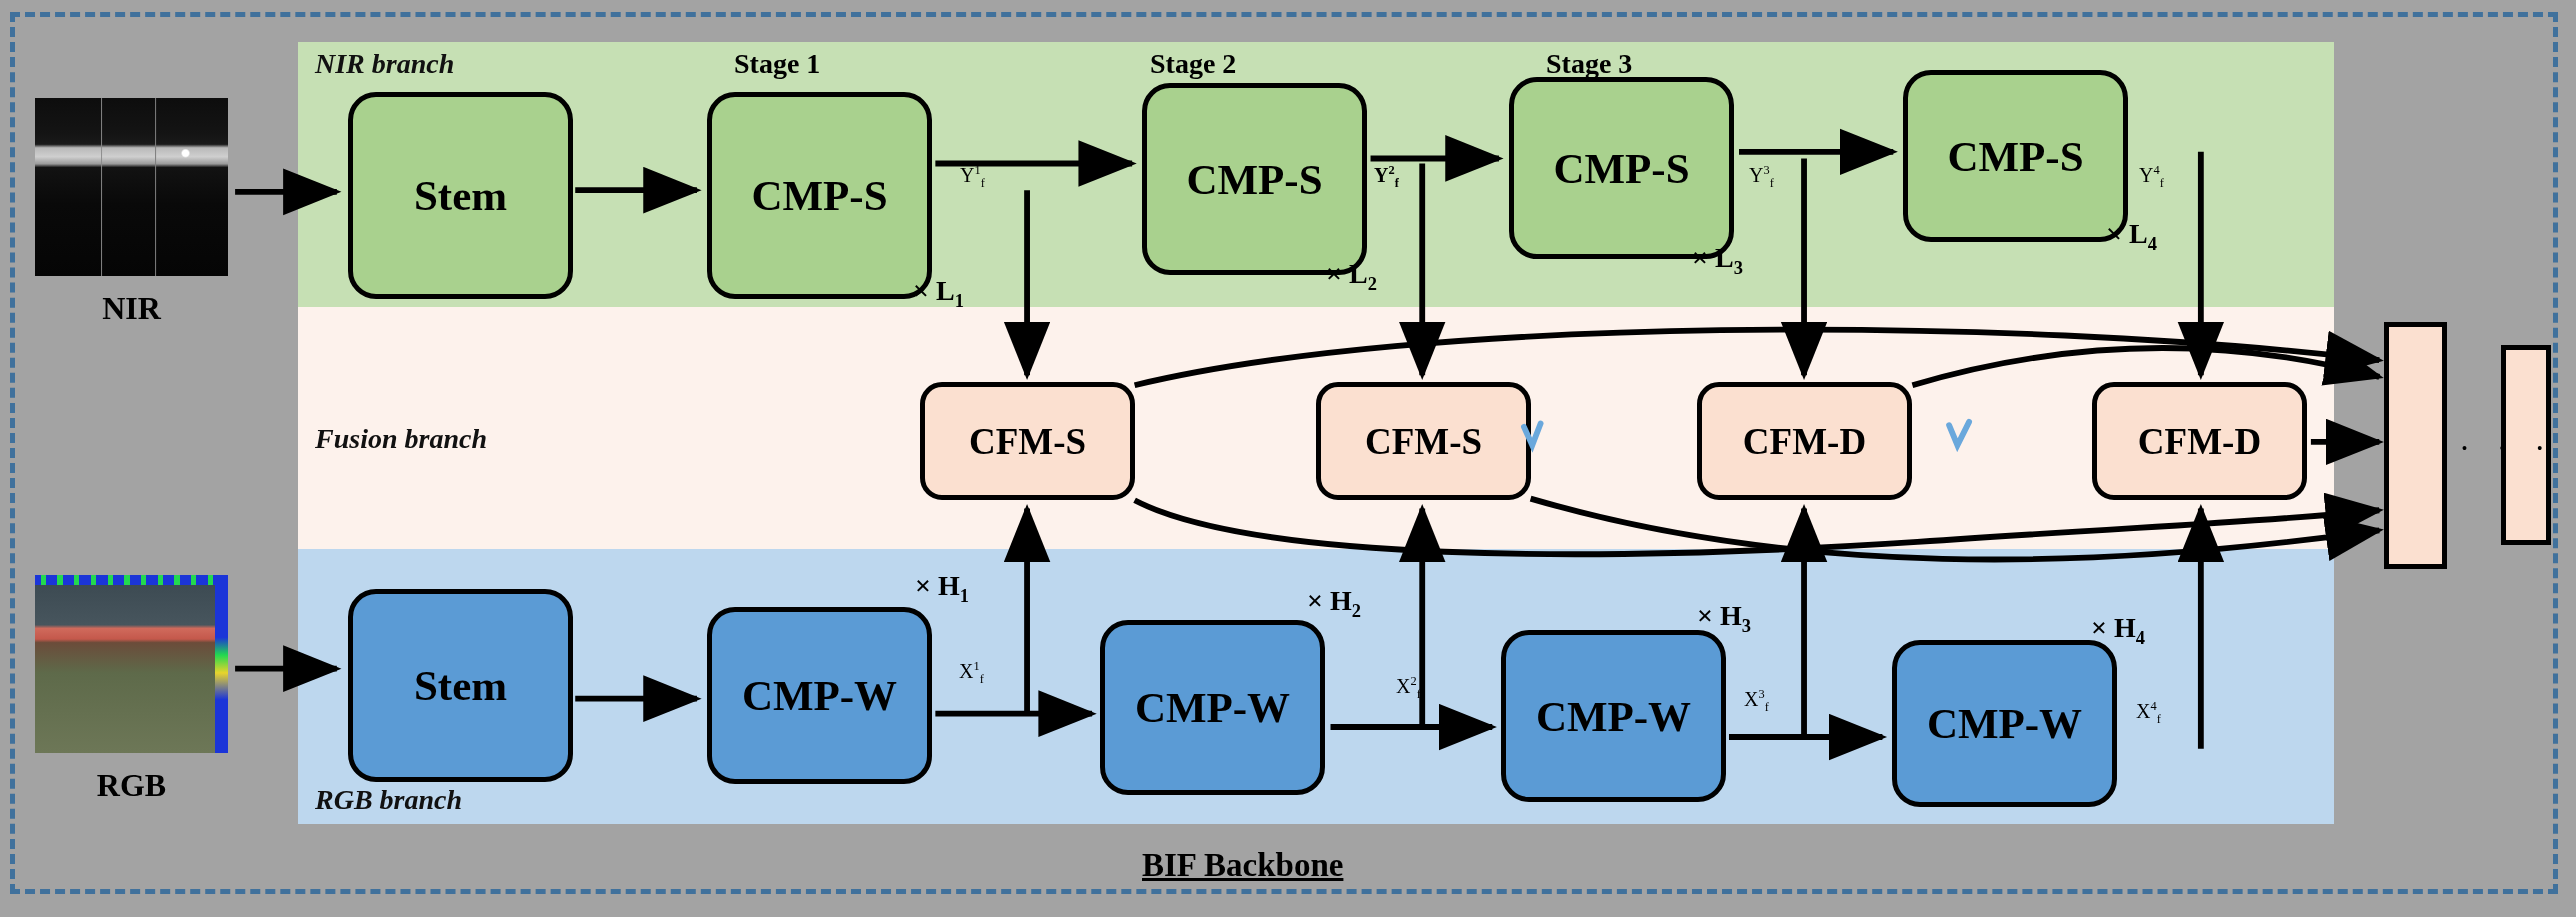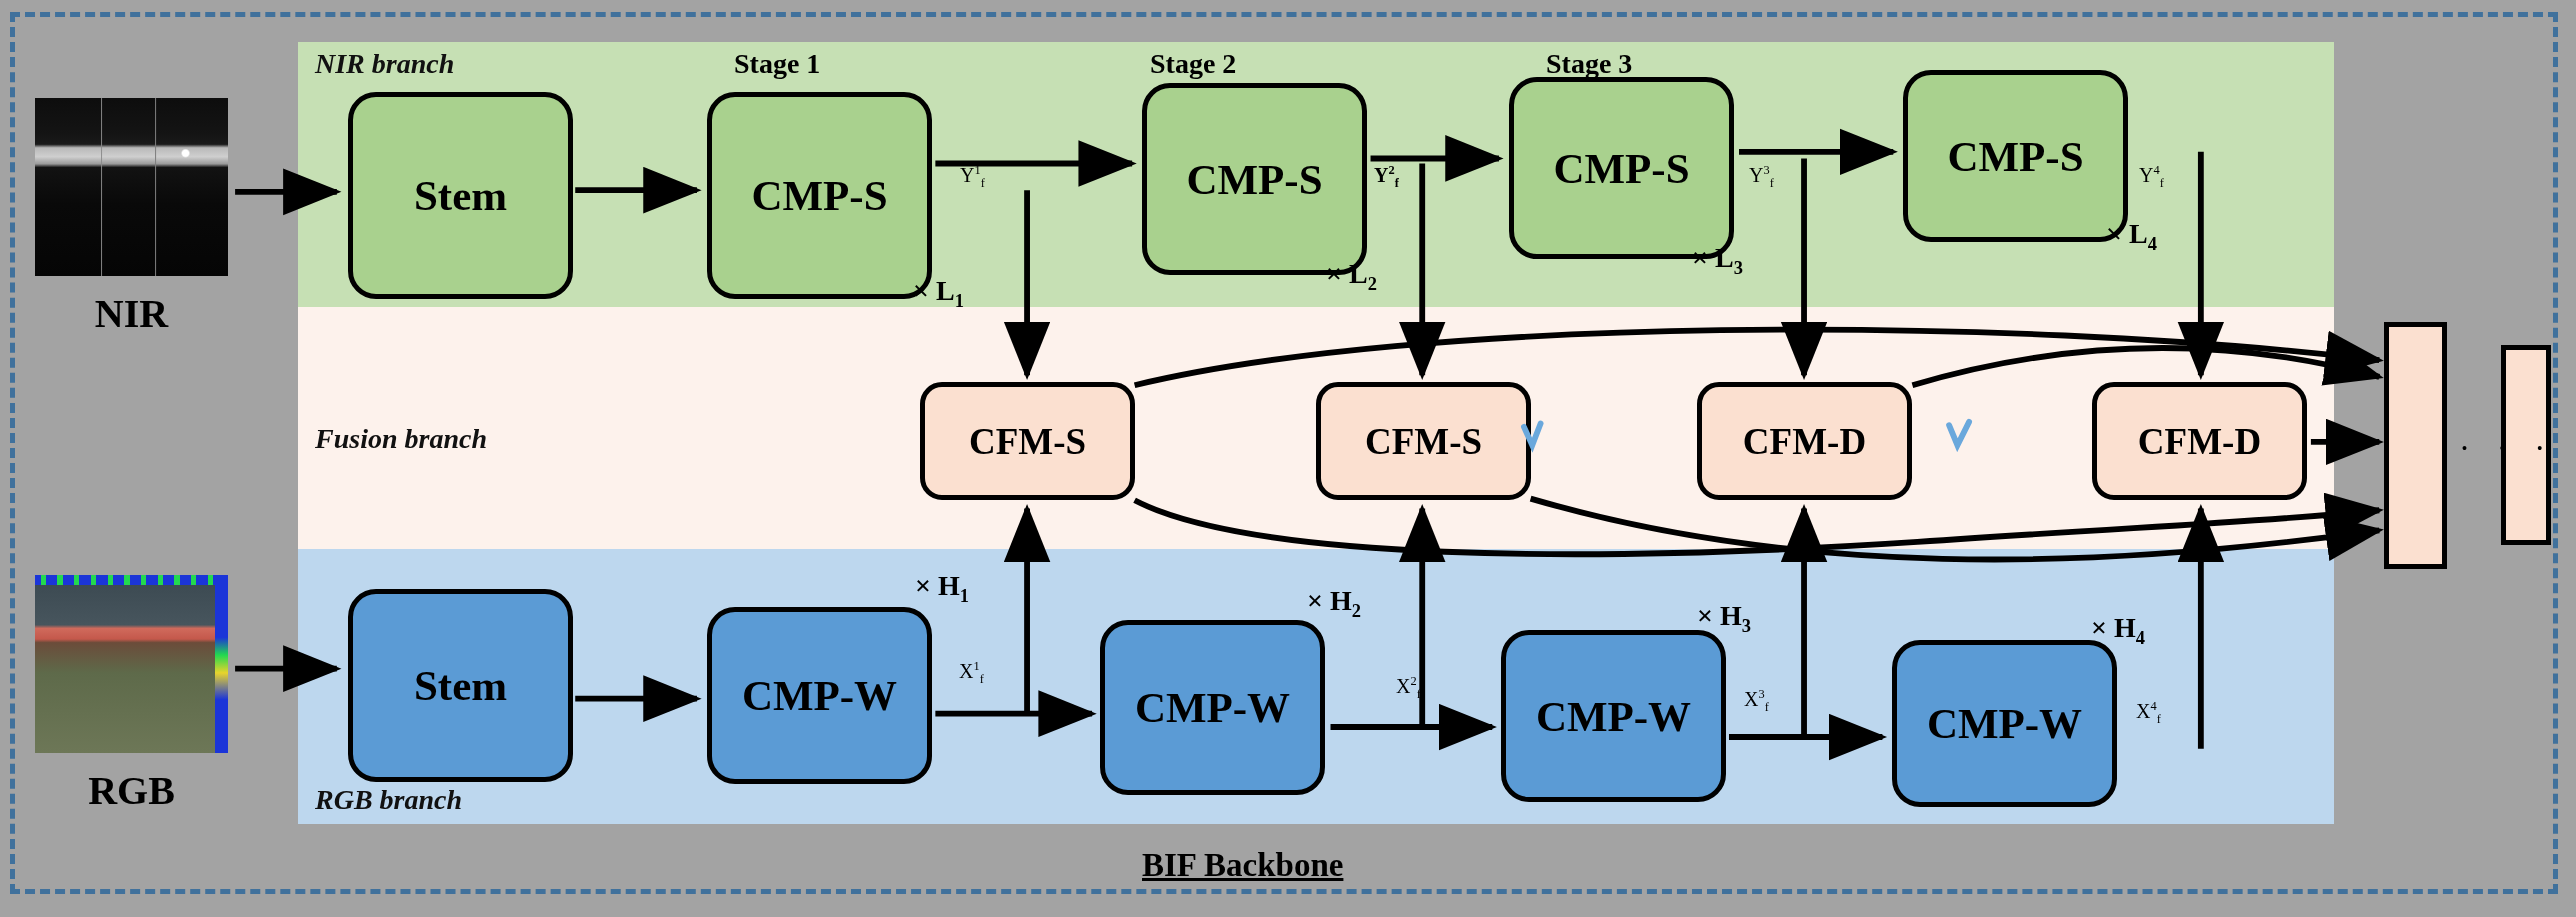--- a/index.html
+++ b/index.html
@@ -57,21 +57,21 @@
   .mtag sub{font-size:.62em;vertical-align:sub;}
   .rep{
     position:absolute;font-size:28px;font-weight:bold;color:#000;white-space:nowrap;
     font-family:"Liberation Serif",serif;
   }
   .rep sub{font-size:.66em;}
 
   
   .thumb{position:absolute;width:193px;height:178px;overflow:hidden;}
   .thumb-cap{
-    position:absolute;font-weight:bold;font-size:40px;color:#000;text-align:center;
+    position:absolute;font-weight:bold;font-size:32px;color:#000;text-align:center;
     width:193px;font-family:"Liberation Serif",serif;
   }
   .nir-img{
     width:100%;height:100%;
     background:
       linear-gradient(to bottom,
         #0d0d0d 0%,#141414 20%,#1a1a1a 26%,
         #b9b9b9 28%,#cfcfcf 33%,#9a9a9a 37%,
         #121212 39%,#090909 60%,#050505 100%);
     position:relative;

